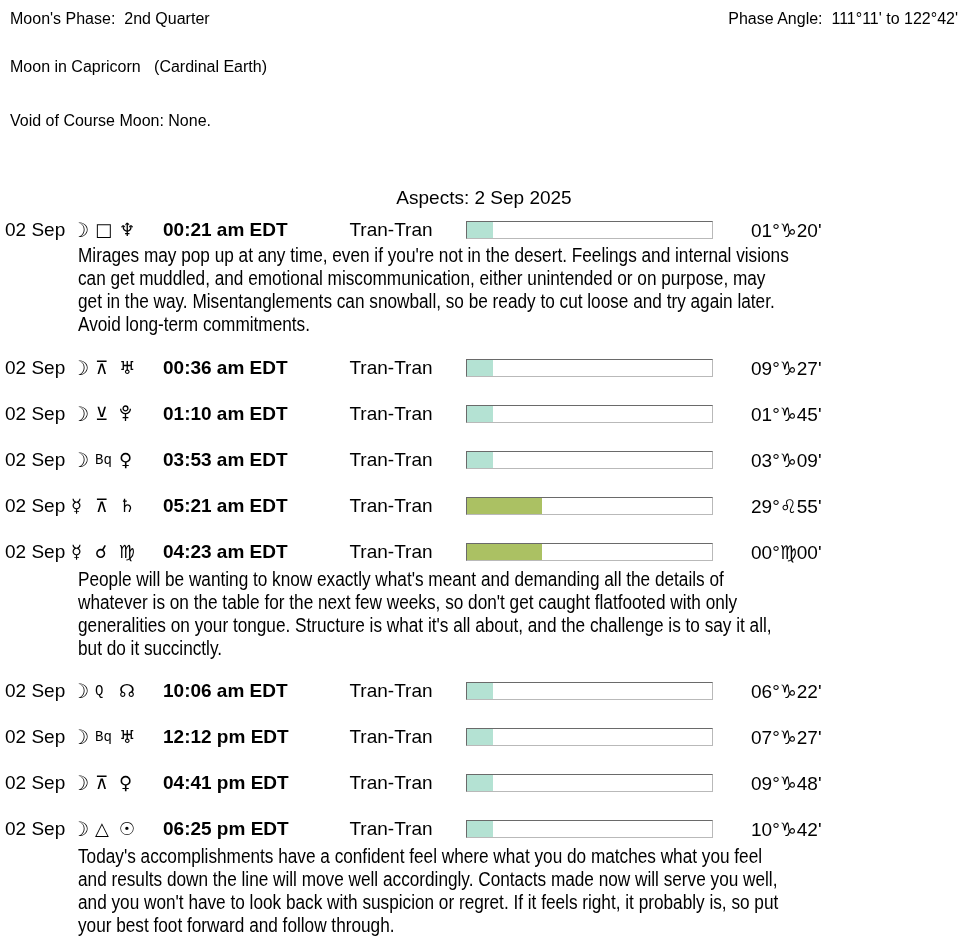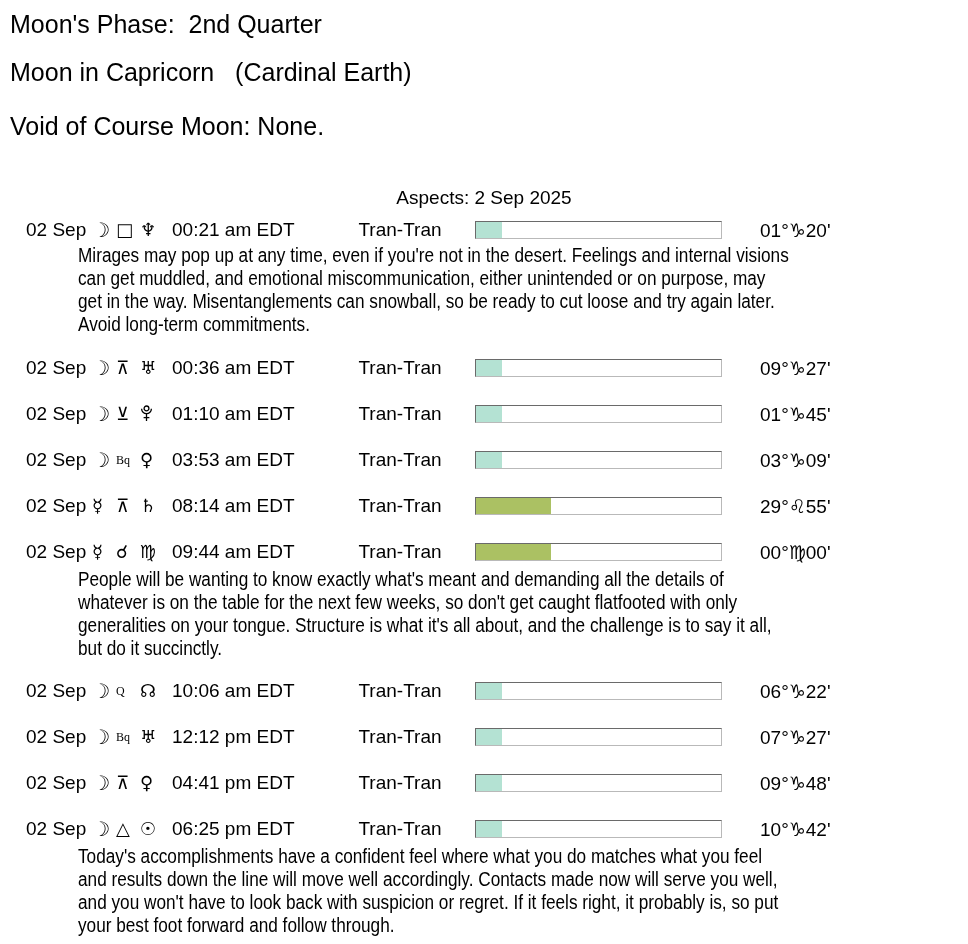--- a/index.html
+++ b/index.html
@@ -1,33 +1,33 @@
 <!DOCTYPE html>
 <html><head>
 <meta charset="utf-8">
 <style>
   * { margin:0; padding:0; box-sizing:border-box; }
   html,body { width:968px; height:944px; background:#ffffff; overflow:hidden; }
   body { font-family:"Liberation Sans", sans-serif; color:#000; }
 
   .hline { display:flex; justify-content:space-between; align-items:baseline; }
-  .htext { font-size:25px; white-space:pre-wrap; }
+  .htext { font-size:16px; white-space:pre-wrap; }
   .hline1 { margin:10px 10px 0 10px; height:22px; }
   .hline2 { margin:26px 10px 0 10px; height:22px;text-align:right; }
   .hline3 { margin:32px 10px 0 10px; height:22px; }
   .phase-angle { font-size:16px; white-space:pre-wrap; }
 
   .title { margin-top:53px; height:22px; text-align:center; font-size:19px; }
 
   .row { display:flex; align-items:center; height:20px; font-size:19px; }
-  .c-date { margin-left:26px; width:66px; }
+  .c-date { margin-left:5px; width:66px; }
   .g { width:24px; font-family:"DejaVu Sans", sans-serif; font-size:18px; line-height:20px; text-align:left; }
   .g.big { font-size:20px; }
-  .g.la { font-family:Liberation Serif, serif; font-size:12px; }
-  .c-time { margin-left:8px; width:153px; }
+  .g.la { font-family:Liberation Mono, monospace; font-size:14px; }
+  .c-time { margin-left:20px; width:153px;font-weight:bold; }
   .c-kind { width:150px;text-align:center; }
   .bar { display:inline-block; width:247px; height:18px; background:#ffffff;
          border:1px solid; border-color:#6a6a6a #b9b9b9 #b9b9b9 #6a6a6a; }
   .fill { display:block; height:100%; }
   .c-pos { margin-left:38px; width:130px; font-family:"Liberation Sans","DejaVu Sans",sans-serif; }
 
   .mt-r1 { margin-top:11px; }
   .mt-row { margin-top:26px; }
   .mt-r2 { margin-top:22px; }
   .mt-r7 { margin-top:21px; }
@@ -36,20 +36,21 @@
           white-space:pre-line; transform:scaleX(0.86); transform-origin:0 0; }
   .note.g2 { margin-top:6px; }
 
   .plutosvg { display:inline-block; vertical-align:middle; margin-top:-2px; }
 </style>
 </head>
 <body>
 
 <div class="hline hline1">
   <span class="htext">Moon's Phase:  2nd Quarter</span>
+  <span class="phase-angle">Phase Angle:  111°11' to 122°42'</span>
 </div>
 <div class="hline hline2">
   <span class="htext">Moon in Capricorn   (Cardinal Earth)</span>
 </div>
 <div class="hline hline3">
   <span class="htext">Void of Course Moon: None.</span>
 </div>
 
 <div class="title">Aspects: 2 Sep 2025</div>
 
@@ -112,34 +113,34 @@
       <span class="fill" style="width:26px;background-color:#b4e2d3"></span>
     </span>
   <span class="c-pos">03°♑09'</span>
 </div>
 
 <div class="row mt-row">
   <span class="c-date">02 Sep</span>
   <span class="g">☿</span>
   <span class="g">⊼</span>
   <span class="g">♄</span>
-  <span class="c-time">08:14 am EDT</span>
+  <span class="c-time">05:21 am EDT</span>
   <span class="c-kind">Tran-Tran</span>
   <span class="bar">
       <span class="fill" style="width:75px;background-color:#abc163"></span>
     </span>
   <span class="c-pos">29°♌55'</span>
 </div>
 
 <div class="row mt-row">
   <span class="c-date">02 Sep</span>
   <span class="g">☿</span>
   <span class="g">☌</span>
   <span class="g">♍</span>
-  <span class="c-time">09:44 am EDT</span>
+  <span class="c-time">04:23 am EDT</span>
   <span class="c-kind">Tran-Tran</span>
   <span class="bar">
       <span class="fill" style="width:75px;background-color:#abc163"></span>
     </span>
   <span class="c-pos">00°♍00'</span>
 </div>
 <div class="note g2">People will be wanting to know exactly what's meant and demanding all the details of
 whatever is on the table for the next few weeks, so don't get caught flatfooted with only
 generalities on your tongue. Structure is what it's all about, and the challenge is to say it all,
 but do it succinctly.</div>

